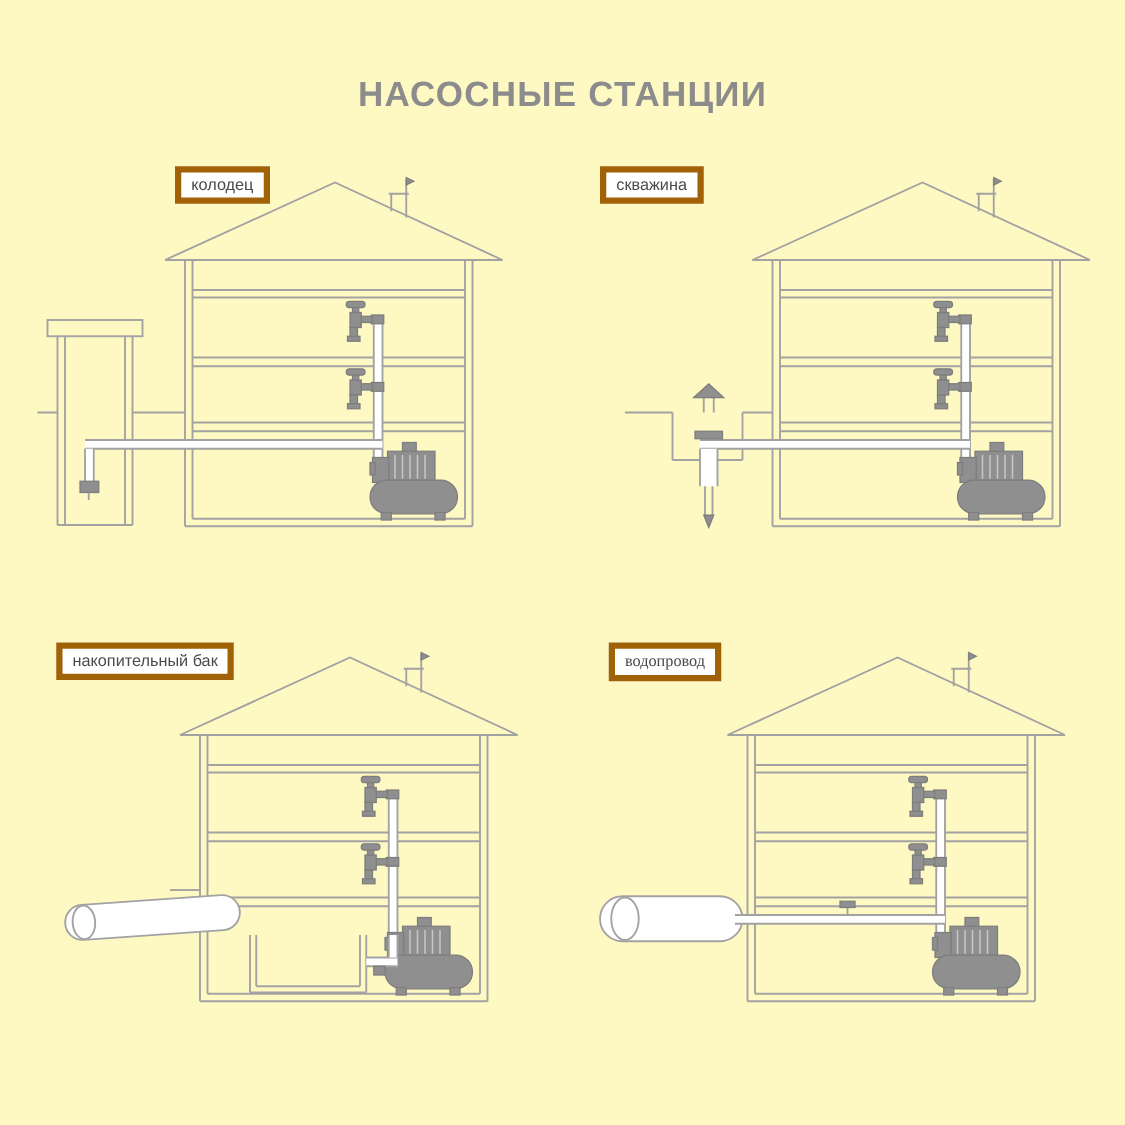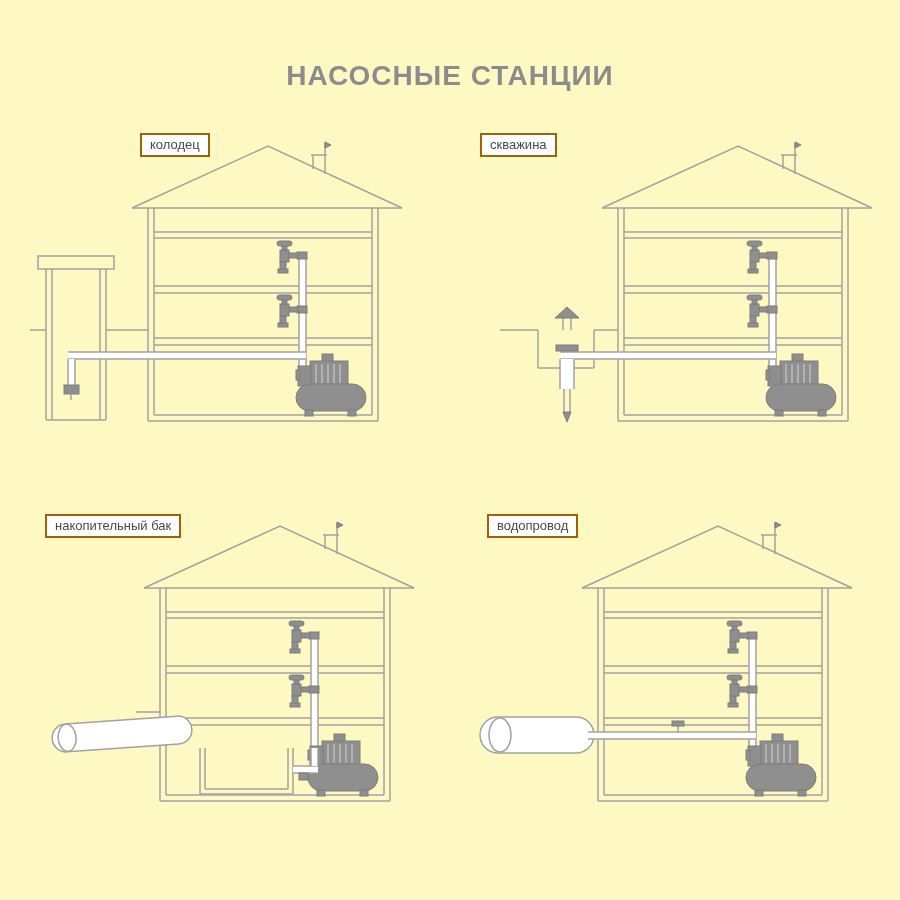--- a/index.html
+++ b/index.html
@@ -1,39 +1,39 @@
 <!DOCTYPE html>
 <html><head>
 <meta charset="utf-8">
 <style>
   * { margin:0; padding:0; box-sizing:border-box; }
   html,body { width:900px; height:900px; background:#fff; font-family:"Liberation Sans", sans-serif; }
   .page { position:absolute; top:0; left:0; width:900px; height:900px; background:#fef9c3; overflow:hidden; }
   .title { position:absolute; top:60px; left:0; width:100%; text-align:center;
            font-size:28px; font-weight:bold; color:#8c8c8c; letter-spacing:1px; }
-  .plabel { position:absolute; border:2px solid #a16207; background:#fff;
+  .plabel { position:absolute; border:5px solid #a16207; background:#fff;
             padding:2px 8px 3px 8px; font-size:13px; color:#4a4a4a; z-index:5; white-space:nowrap; }
   svg.panel { position:absolute; }
   .ln   { stroke:#a2a2a2; stroke-width:1.5; fill:none; }
   .pipew{ fill:#ffffff; stroke:#a2a2a2; stroke-width:1.5; }
   .wht  { fill:#ffffff; stroke:none; }
   .fillg{ fill:#8f8f8f; stroke:#7d7d7d; stroke-width:1; }
   .fin  { stroke:#c8c8c8; stroke-width:1.2; fill:none; }
 </style>
 </head>
 <body>
 
 <div class="page">
 
   <div class="title">НАСОСНЫЕ СТАНЦИИ</div>
 
   <div class="plabel" style="left:140px; top:133px;">колодец</div>
   <div class="plabel" style="left:480px; top:133px;">скважина</div>
   <div class="plabel" style="left:33px;  top:514px;margin-left:12px;">накопительный бак</div>
-  <div class="plabel" style="left:487px; top:514px;">водопровод</div>
+  <div class="plabel" style="left:487px; top:514px;font-family:Liberation Serif, serif;">водопровод</div>
 
   <svg width="0" height="0" style="position:absolute">
     <defs>
       <g id="faucet-glyph">
         <rect class="fillg" x="-5" y="0" width="10" height="7"></rect>
         <rect class="fillg" x="-18" y="1" width="14" height="5"></rect>
         <rect class="fillg" x="-22" y="-2" width="9" height="12"></rect>
         <rect class="fillg" x="-20" y="-7" width="5" height="5"></rect>
         <rect class="fillg" x="-25" y="-11" width="15" height="5" rx="2.5"></rect>
         <rect class="fillg" x="-22" y="10" width="6" height="8"></rect>

